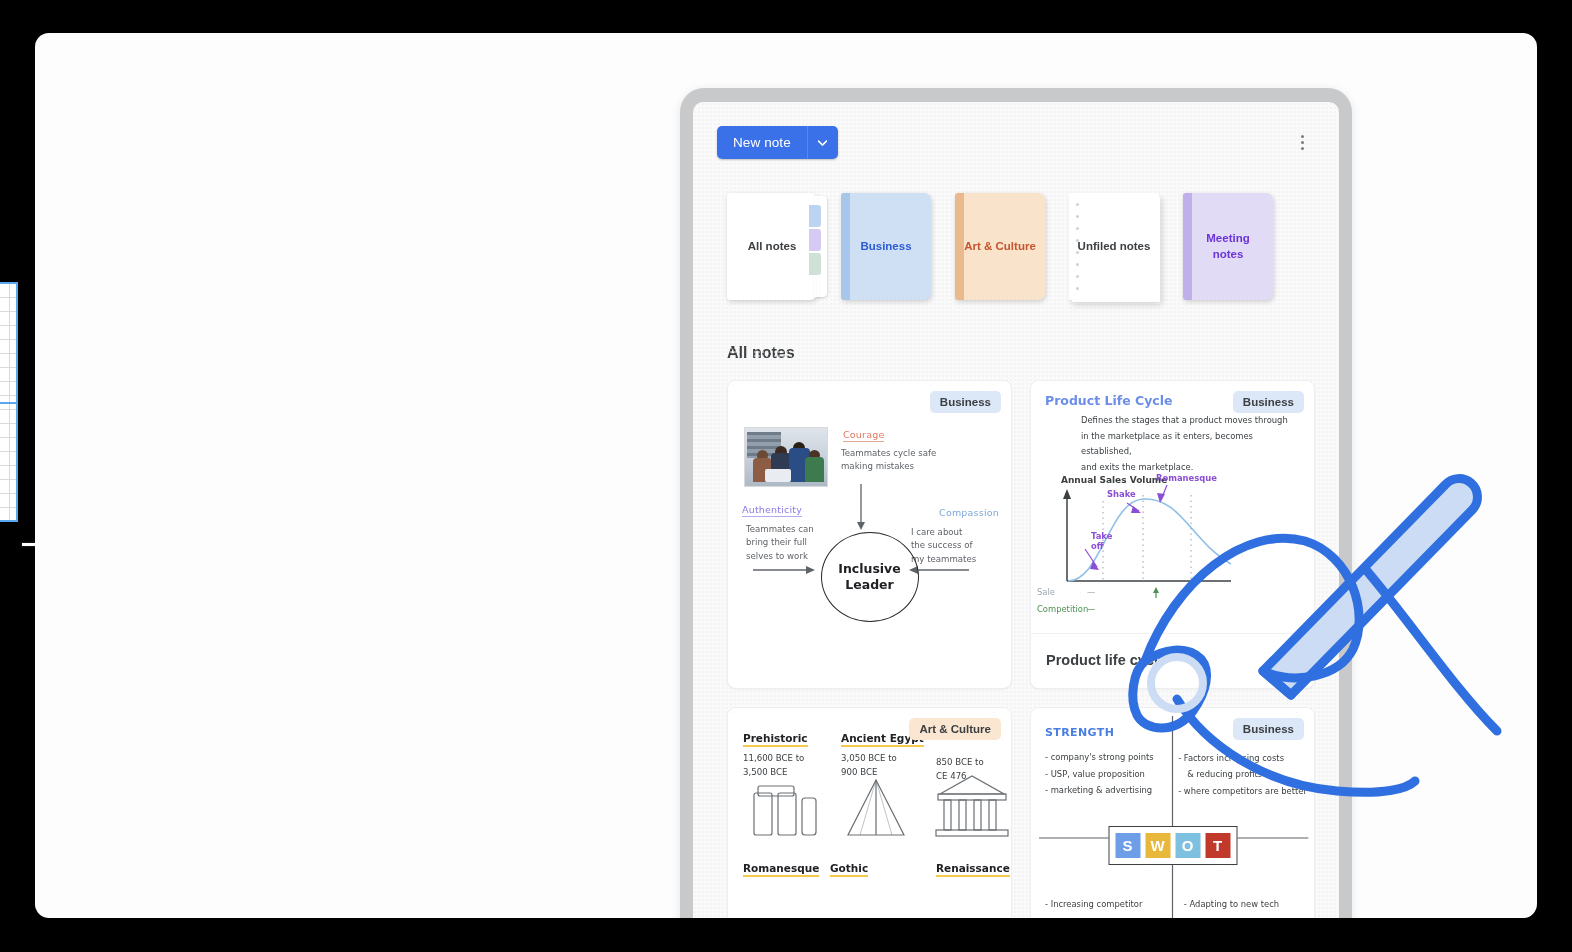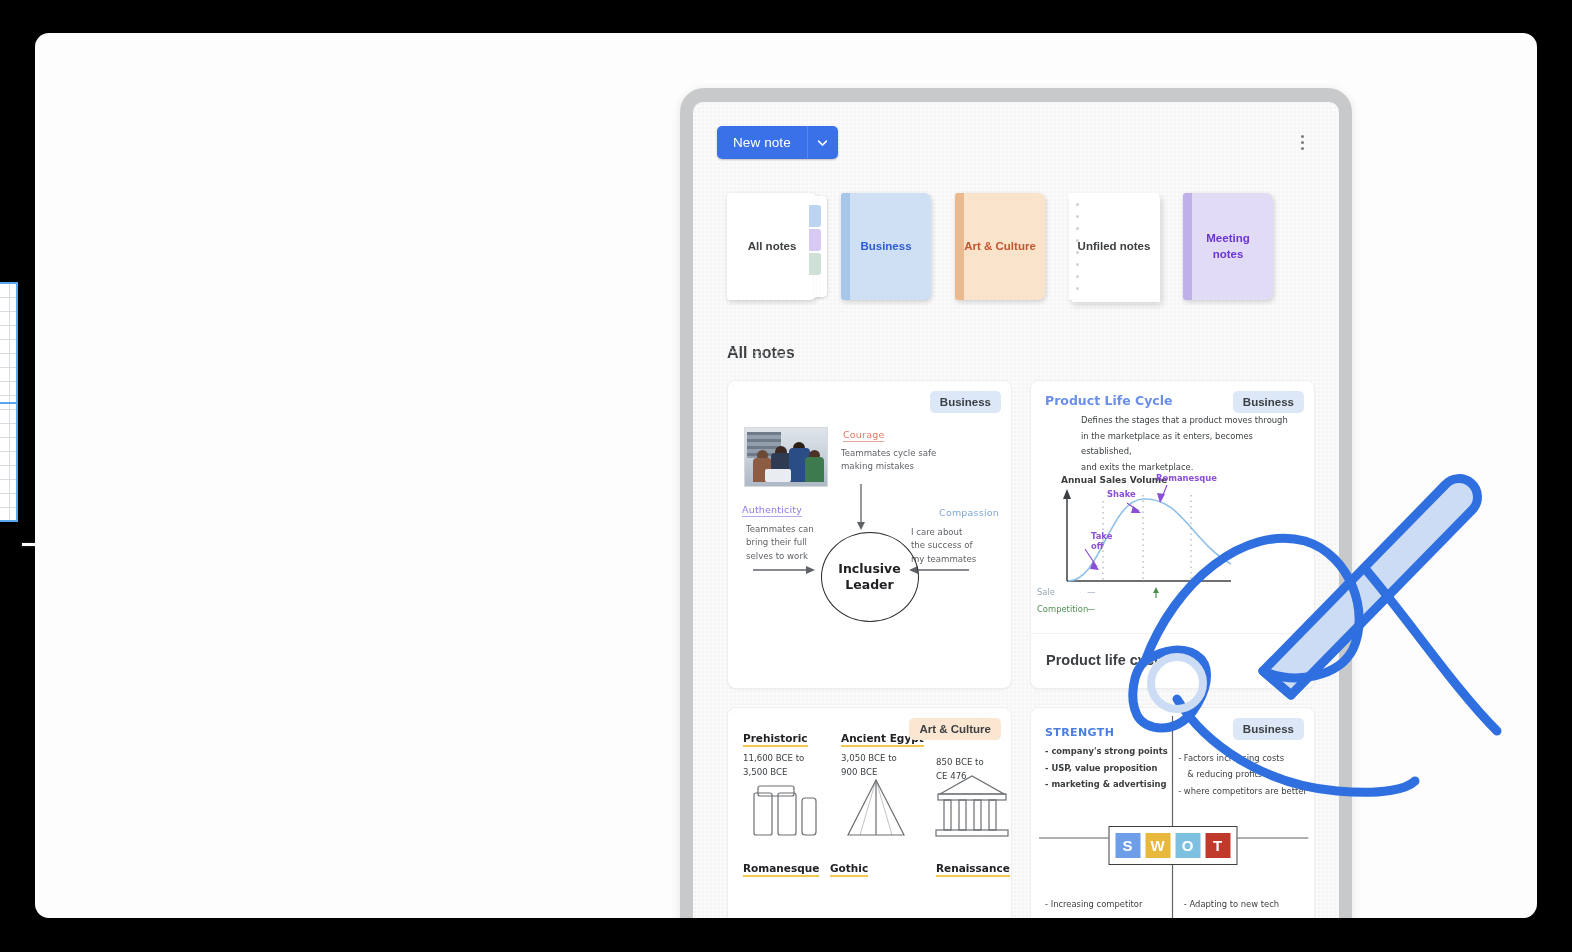--- a/index.html
+++ b/index.html
@@ -404,21 +404,21 @@
             <div class="preview">
               <div class="tag business">Business</div>
 
               <svg style="position:absolute;left:0;top:0;z-index:2;" width="100%" height="252">
                 <line x1="50%" y1="8" x2="50%" y2="244" stroke="#5f6368" stroke-width="1.2"></line>
                 <line x1="8" y1="130" x2="98%" y2="130" stroke="#5f6368" stroke-width="1.2"></line>
               </svg>
 
               <div class="q" style="left:14px;top:14px;">
                 <div class="qh hw">STRENGTH</div>
-                <div class="hw" style="font-weight:bold;">
+                <div class="hw" style="margin-top:6px;">
                   <span>- company's strong points</span><br>
                   <span>- USP, value proposition</span><br>
                   <span>- marketing &amp; advertising</span>
                 </div>
               </div>
 
               <div class="q hw" style="left:52%;top:42px;width:46%;">
                 <span>- Factors increasing costs</span><br>
                 <span style="padding-left:9px;display:inline-block;">&amp; reducing profits</span><br>
                 <span>- where competitors are better</span>

